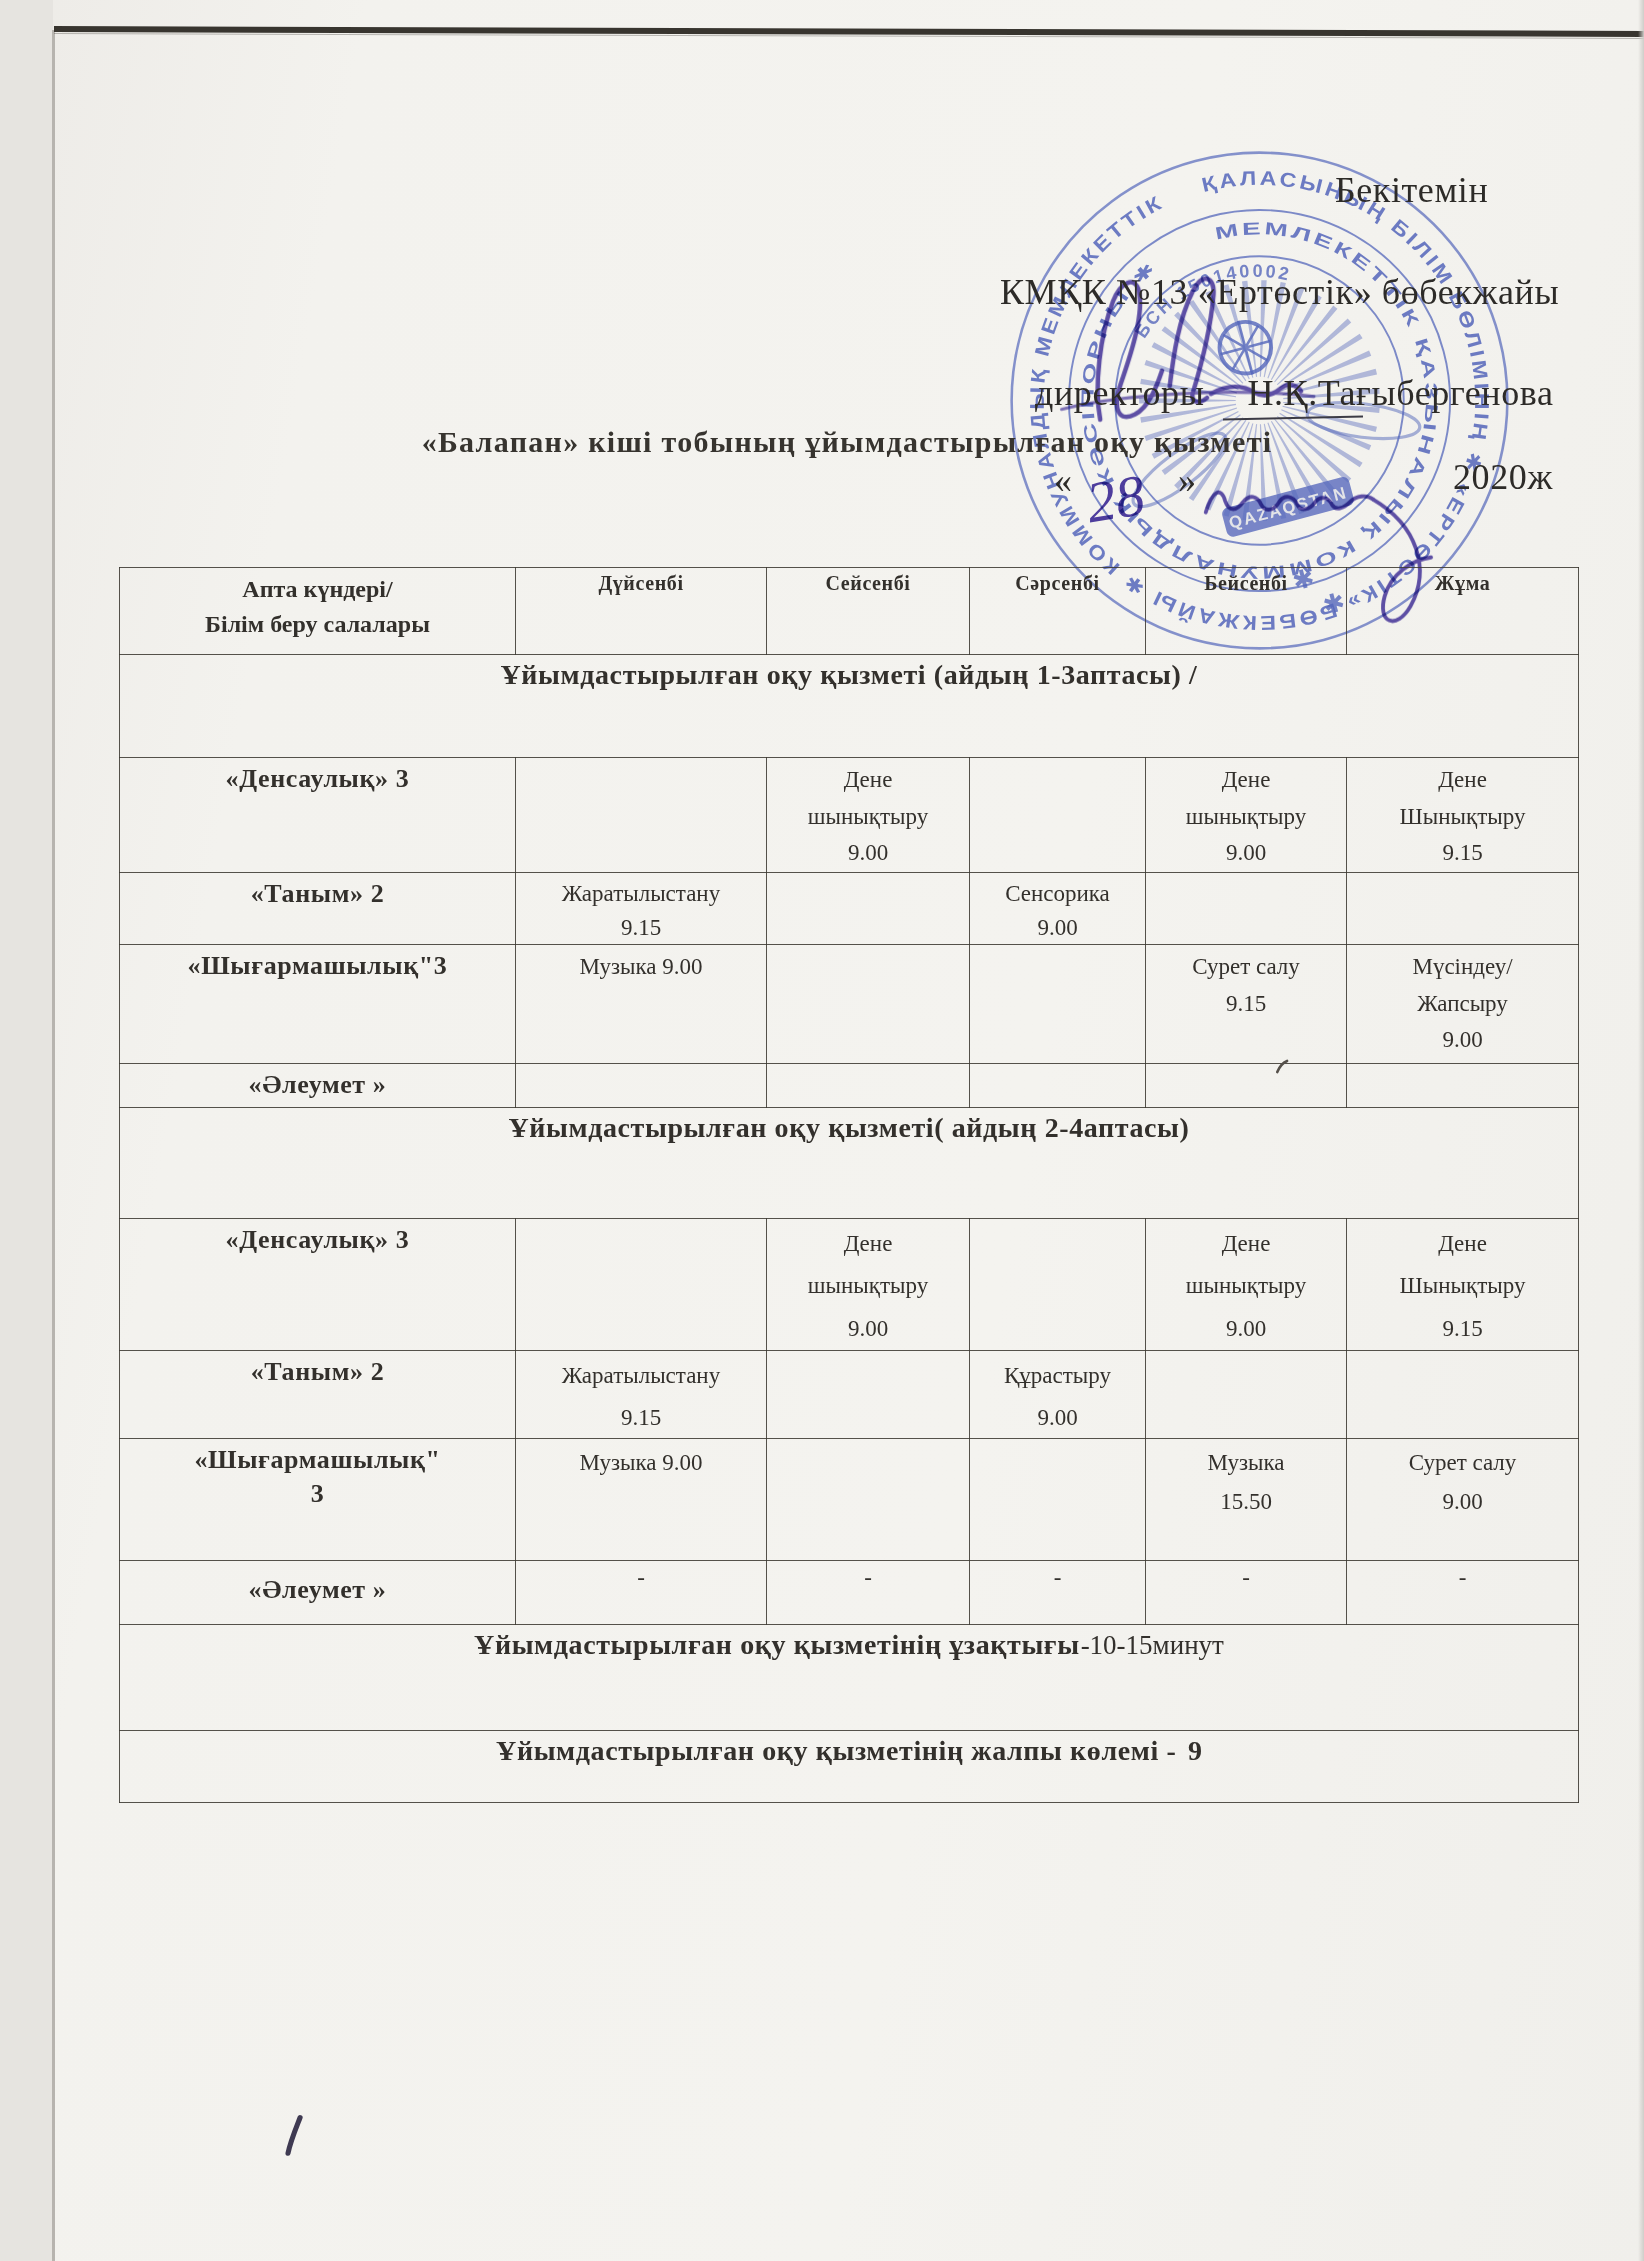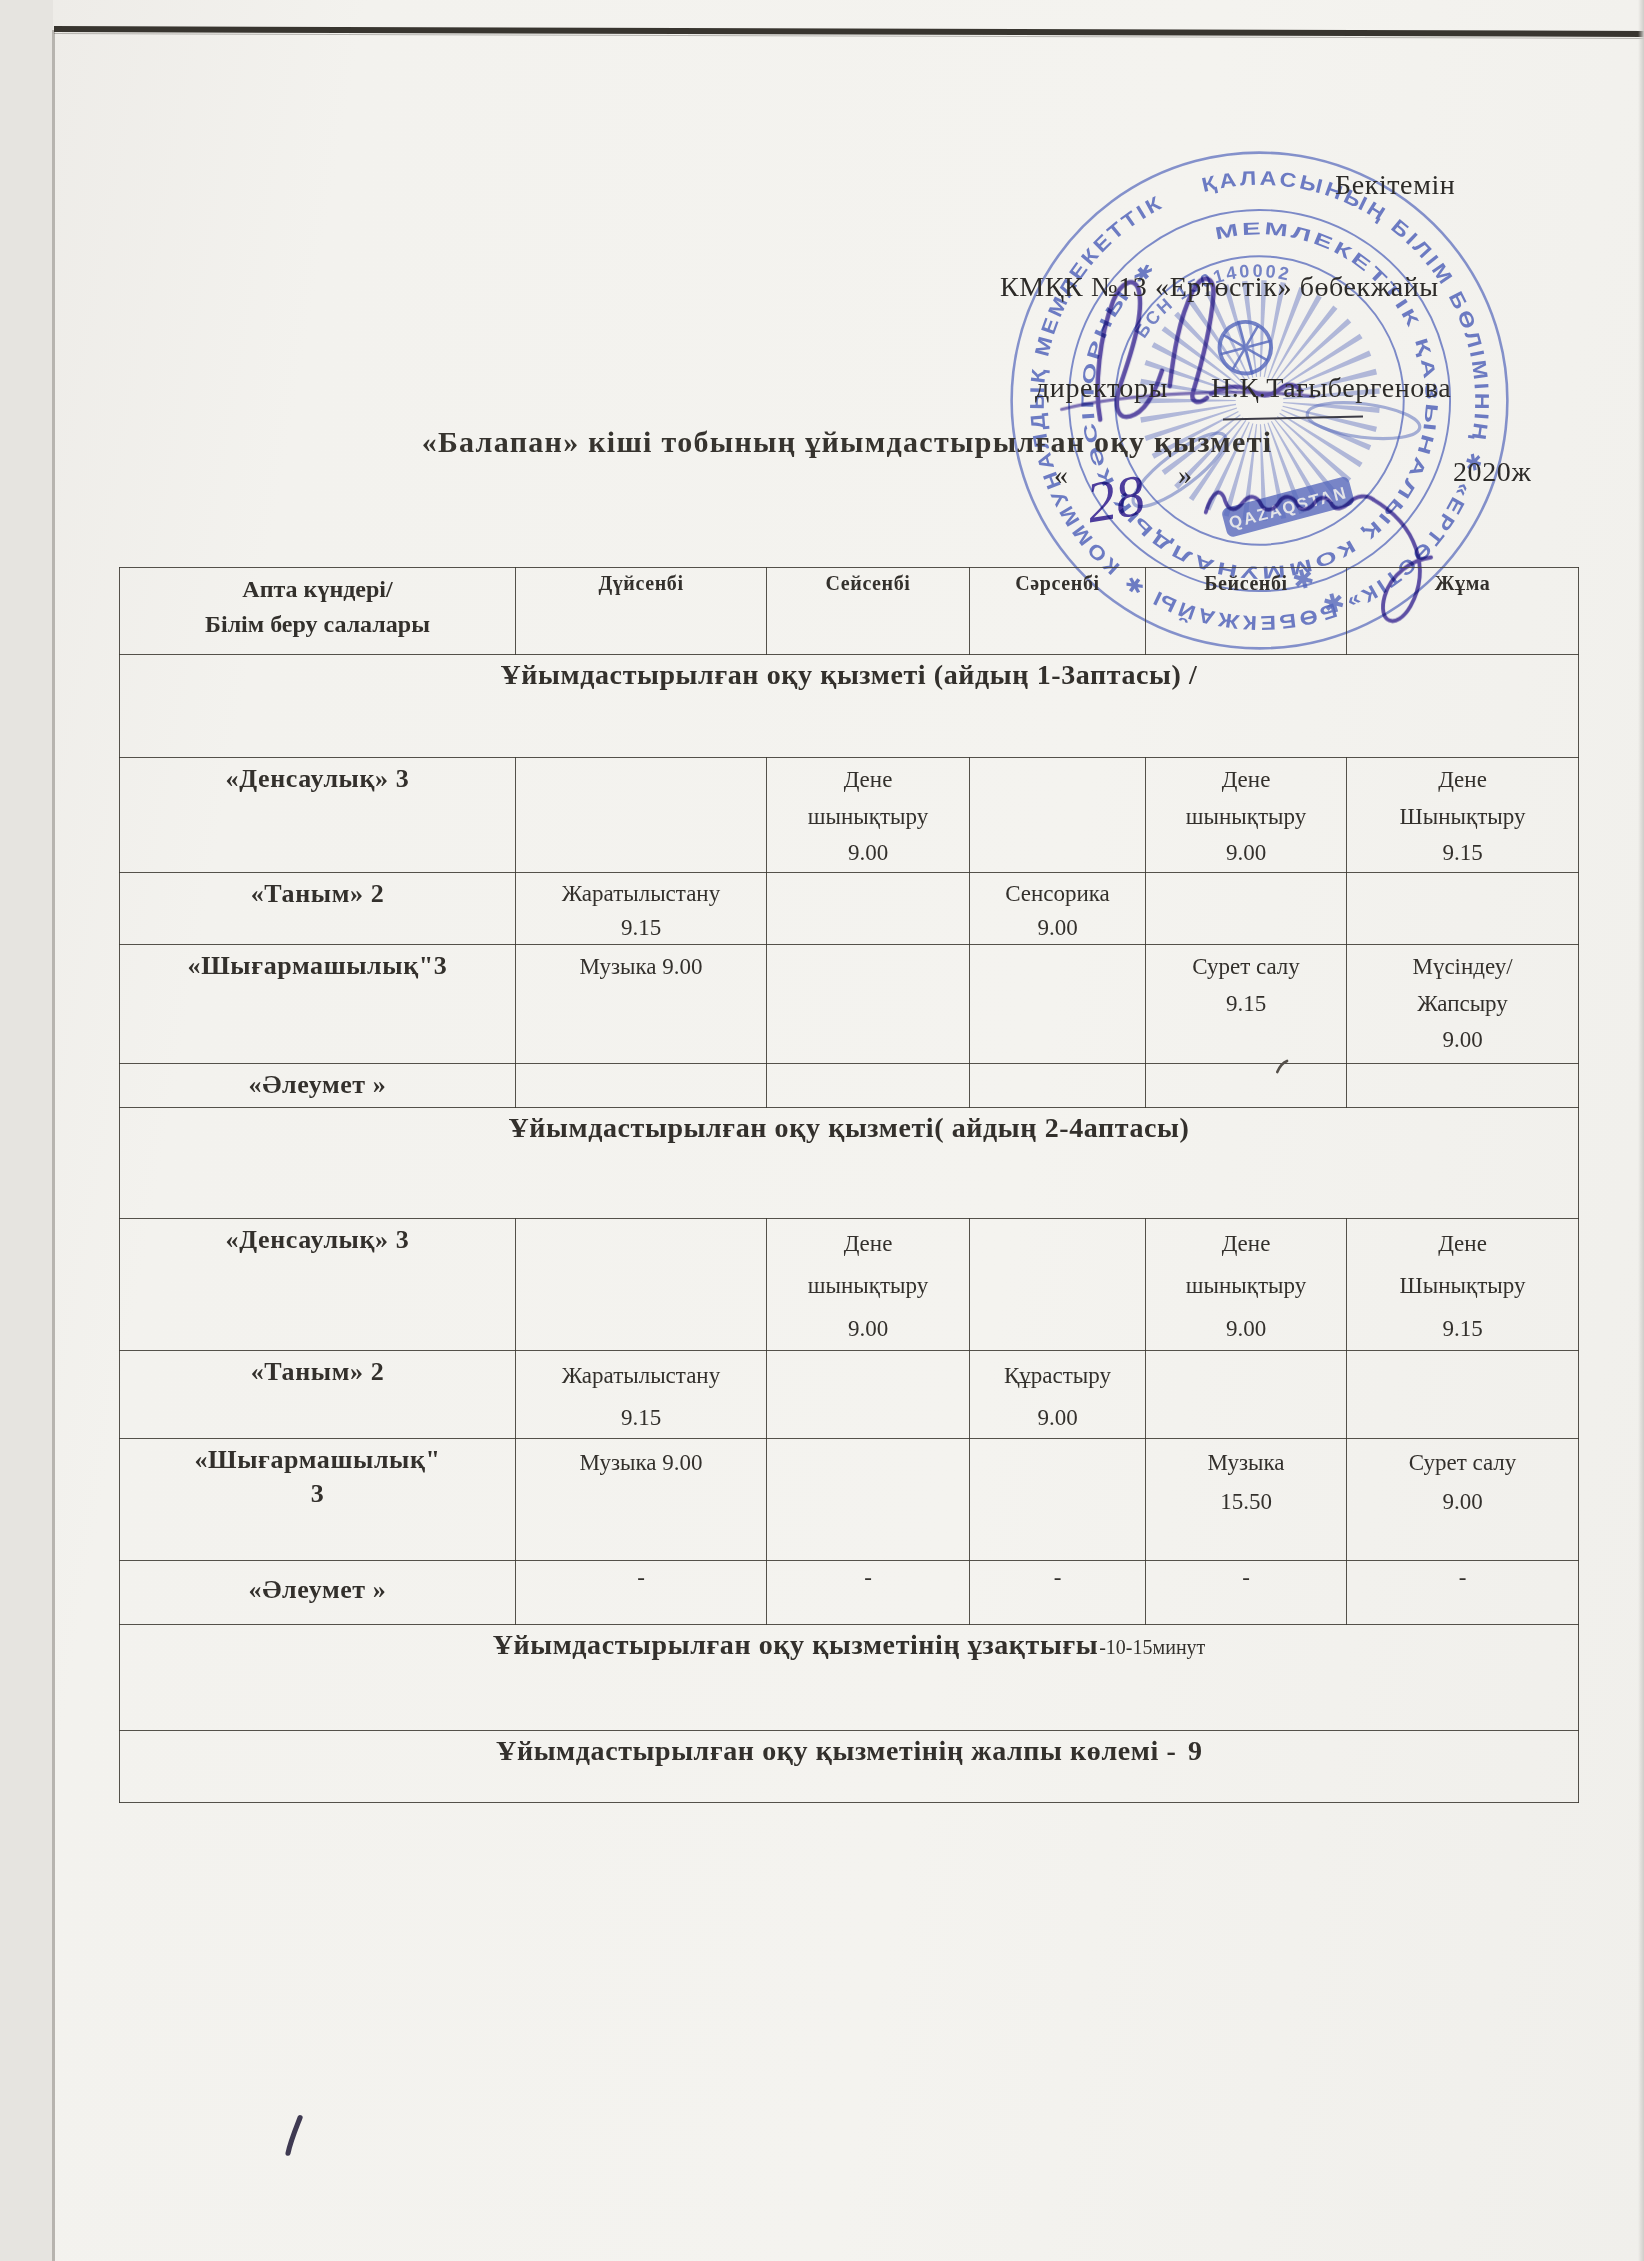--- a/index.html
+++ b/index.html
@@ -12,21 +12,21 @@
     overflow:hidden;
   }
   
   .scan-strip-left{position:absolute;left:0;top:0;width:53px;height:2261px;background:#e6e4e0;}
   .scan-edge-left{position:absolute;left:52px;top:30px;width:2.6px;height:2232px;background:#b7b4af;}
   .scan-edge-top{position:absolute;left:54px;top:26px;width:1590px;height:5.8px;background:#38352f;transform:rotate(0.18deg);transform-origin:left top;}
   .scan-edge-top2{position:absolute;left:54px;top:33px;width:1590px;height:1.3px;background:rgba(70,66,60,.35);transform:rotate(0.18deg);transform-origin:left top;}
   .scan-shadow-right{position:absolute;right:0;top:0;width:6.4px;height:2261px;background:linear-gradient(to left,#cfcdc9,rgba(207,205,201,0));}
 
   
-  .apr{position:absolute;font-size:28px;letter-spacing:0.6px;color:#2d2b28;white-space:nowrap;text-align:right;}
+  .apr{position:absolute;font-size:36px;letter-spacing:0.6px;color:#2d2b28;white-space:nowrap;text-align:right;}
   .apr-word{left:1335px;top:169px;}
   .apr-org{left:1000px;top:271px;}
   .apr-dir{left:1035px;top:372px;}
   .apr-dir .gap{display:inline-block;width:43px;}
   .sig-underline{position:absolute;left:1223px;top:417px;width:140px;height:1.9px;background:#3c3b45;transform:rotate(-1.2deg);}
   .apr-q1{left:1054px;top:459px;}
   .apr-q2{left:1178px;top:459px;}
   .apr-year{left:1453px;top:456px;}
 
   
@@ -56,21 +56,21 @@
   td.cell{white-space:pre-line;}
   tr.lh16 td.cell{line-height:1.6;}
   tr.lh17 td.cell{line-height:1.7;}
   tr.lh145 td.cell{line-height:1.45;}
   tr.lh185 td.cell{line-height:1.85;}
   tr.lh18 td.cell{line-height:1.8;}
   td.dash{vertical-align:middle;padding:0;}
   td.foot{vertical-align:bottom;text-align:left;padding:0 6.4px 17px 10.3px;}
   td.foot2{vertical-align:middle;text-align:left;padding:0 6.4px 5.2px 10.3px;}
   .foot-label{font-weight:bold;font-size:28px;letter-spacing:0.6px;}
-  .foot-val{font-weight:normal;font-size:20px;margin-left:1px;text-align:right;}
+  .foot-val{font-weight:normal;font-size:27px;margin-left:1px;text-align:right;}
   .foot-val2{font-weight:bold;font-size:28px;margin-left:11.6px;}
 
   .pen-mark{position:absolute;left:281px;top:2112px;}
   .tick-mark{position:absolute;left:1274px;top:1059px;}
 </style>
 </head>
 <body>
 
 <div class="page">
 

